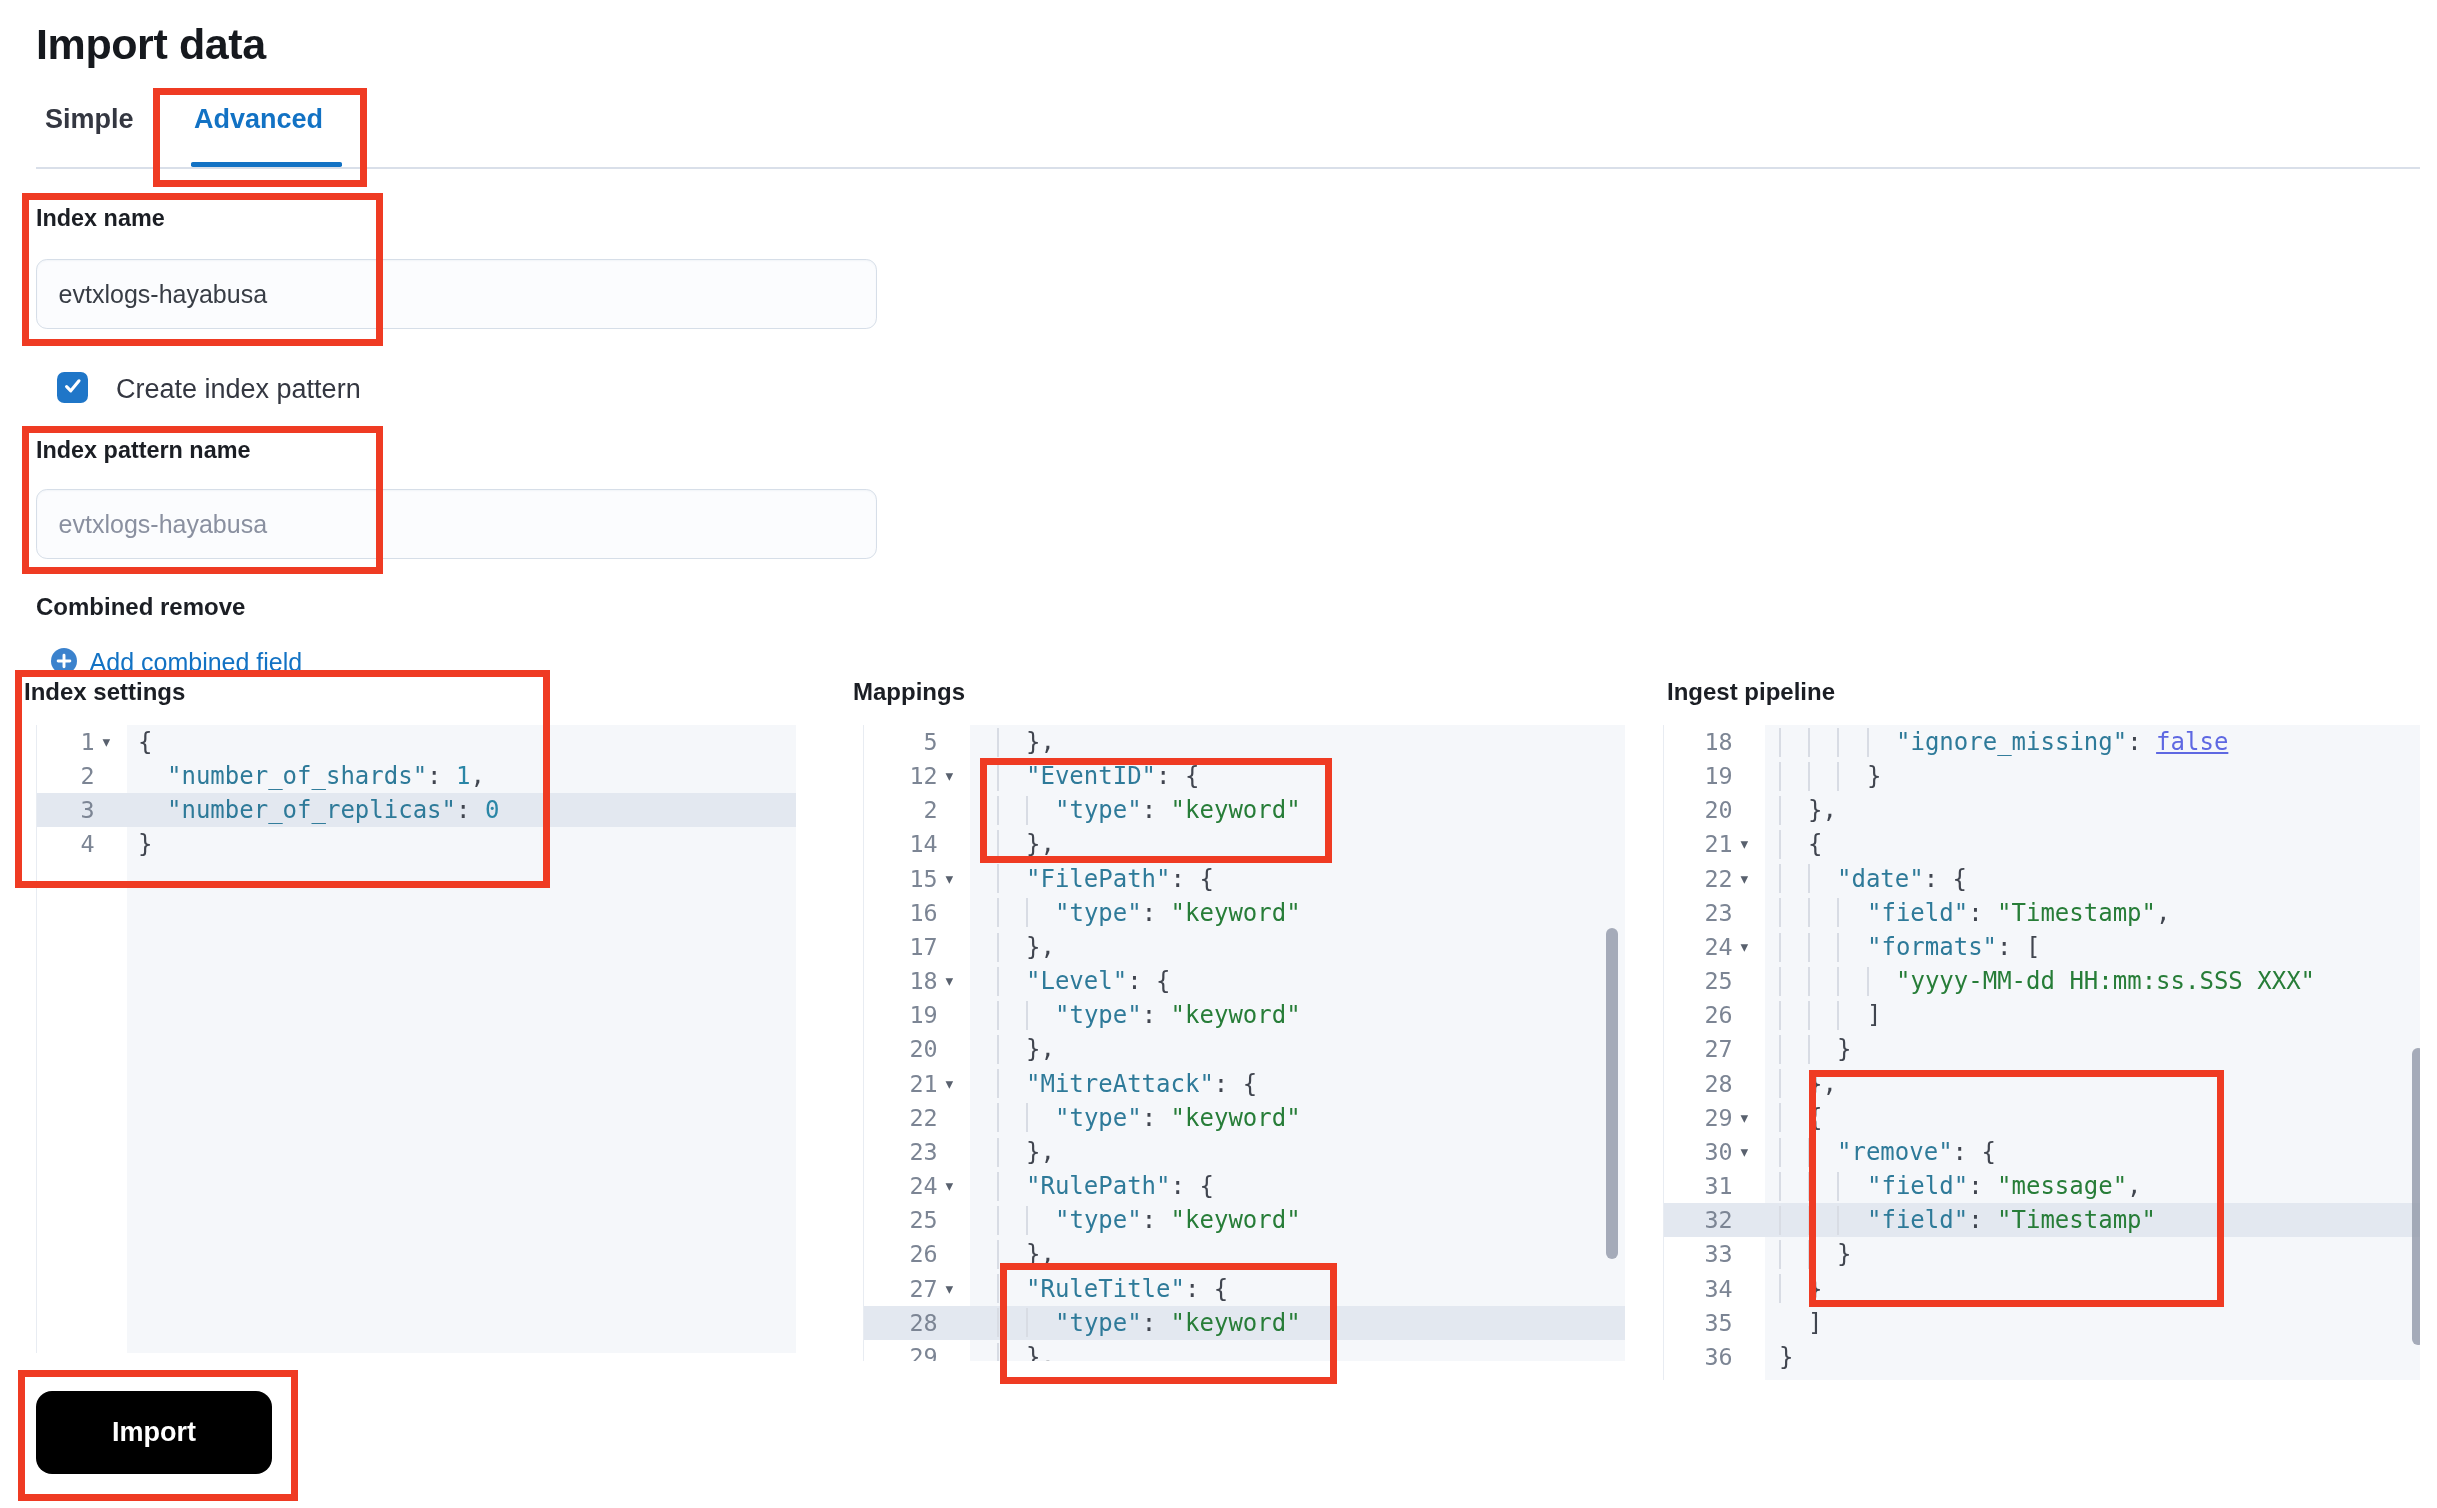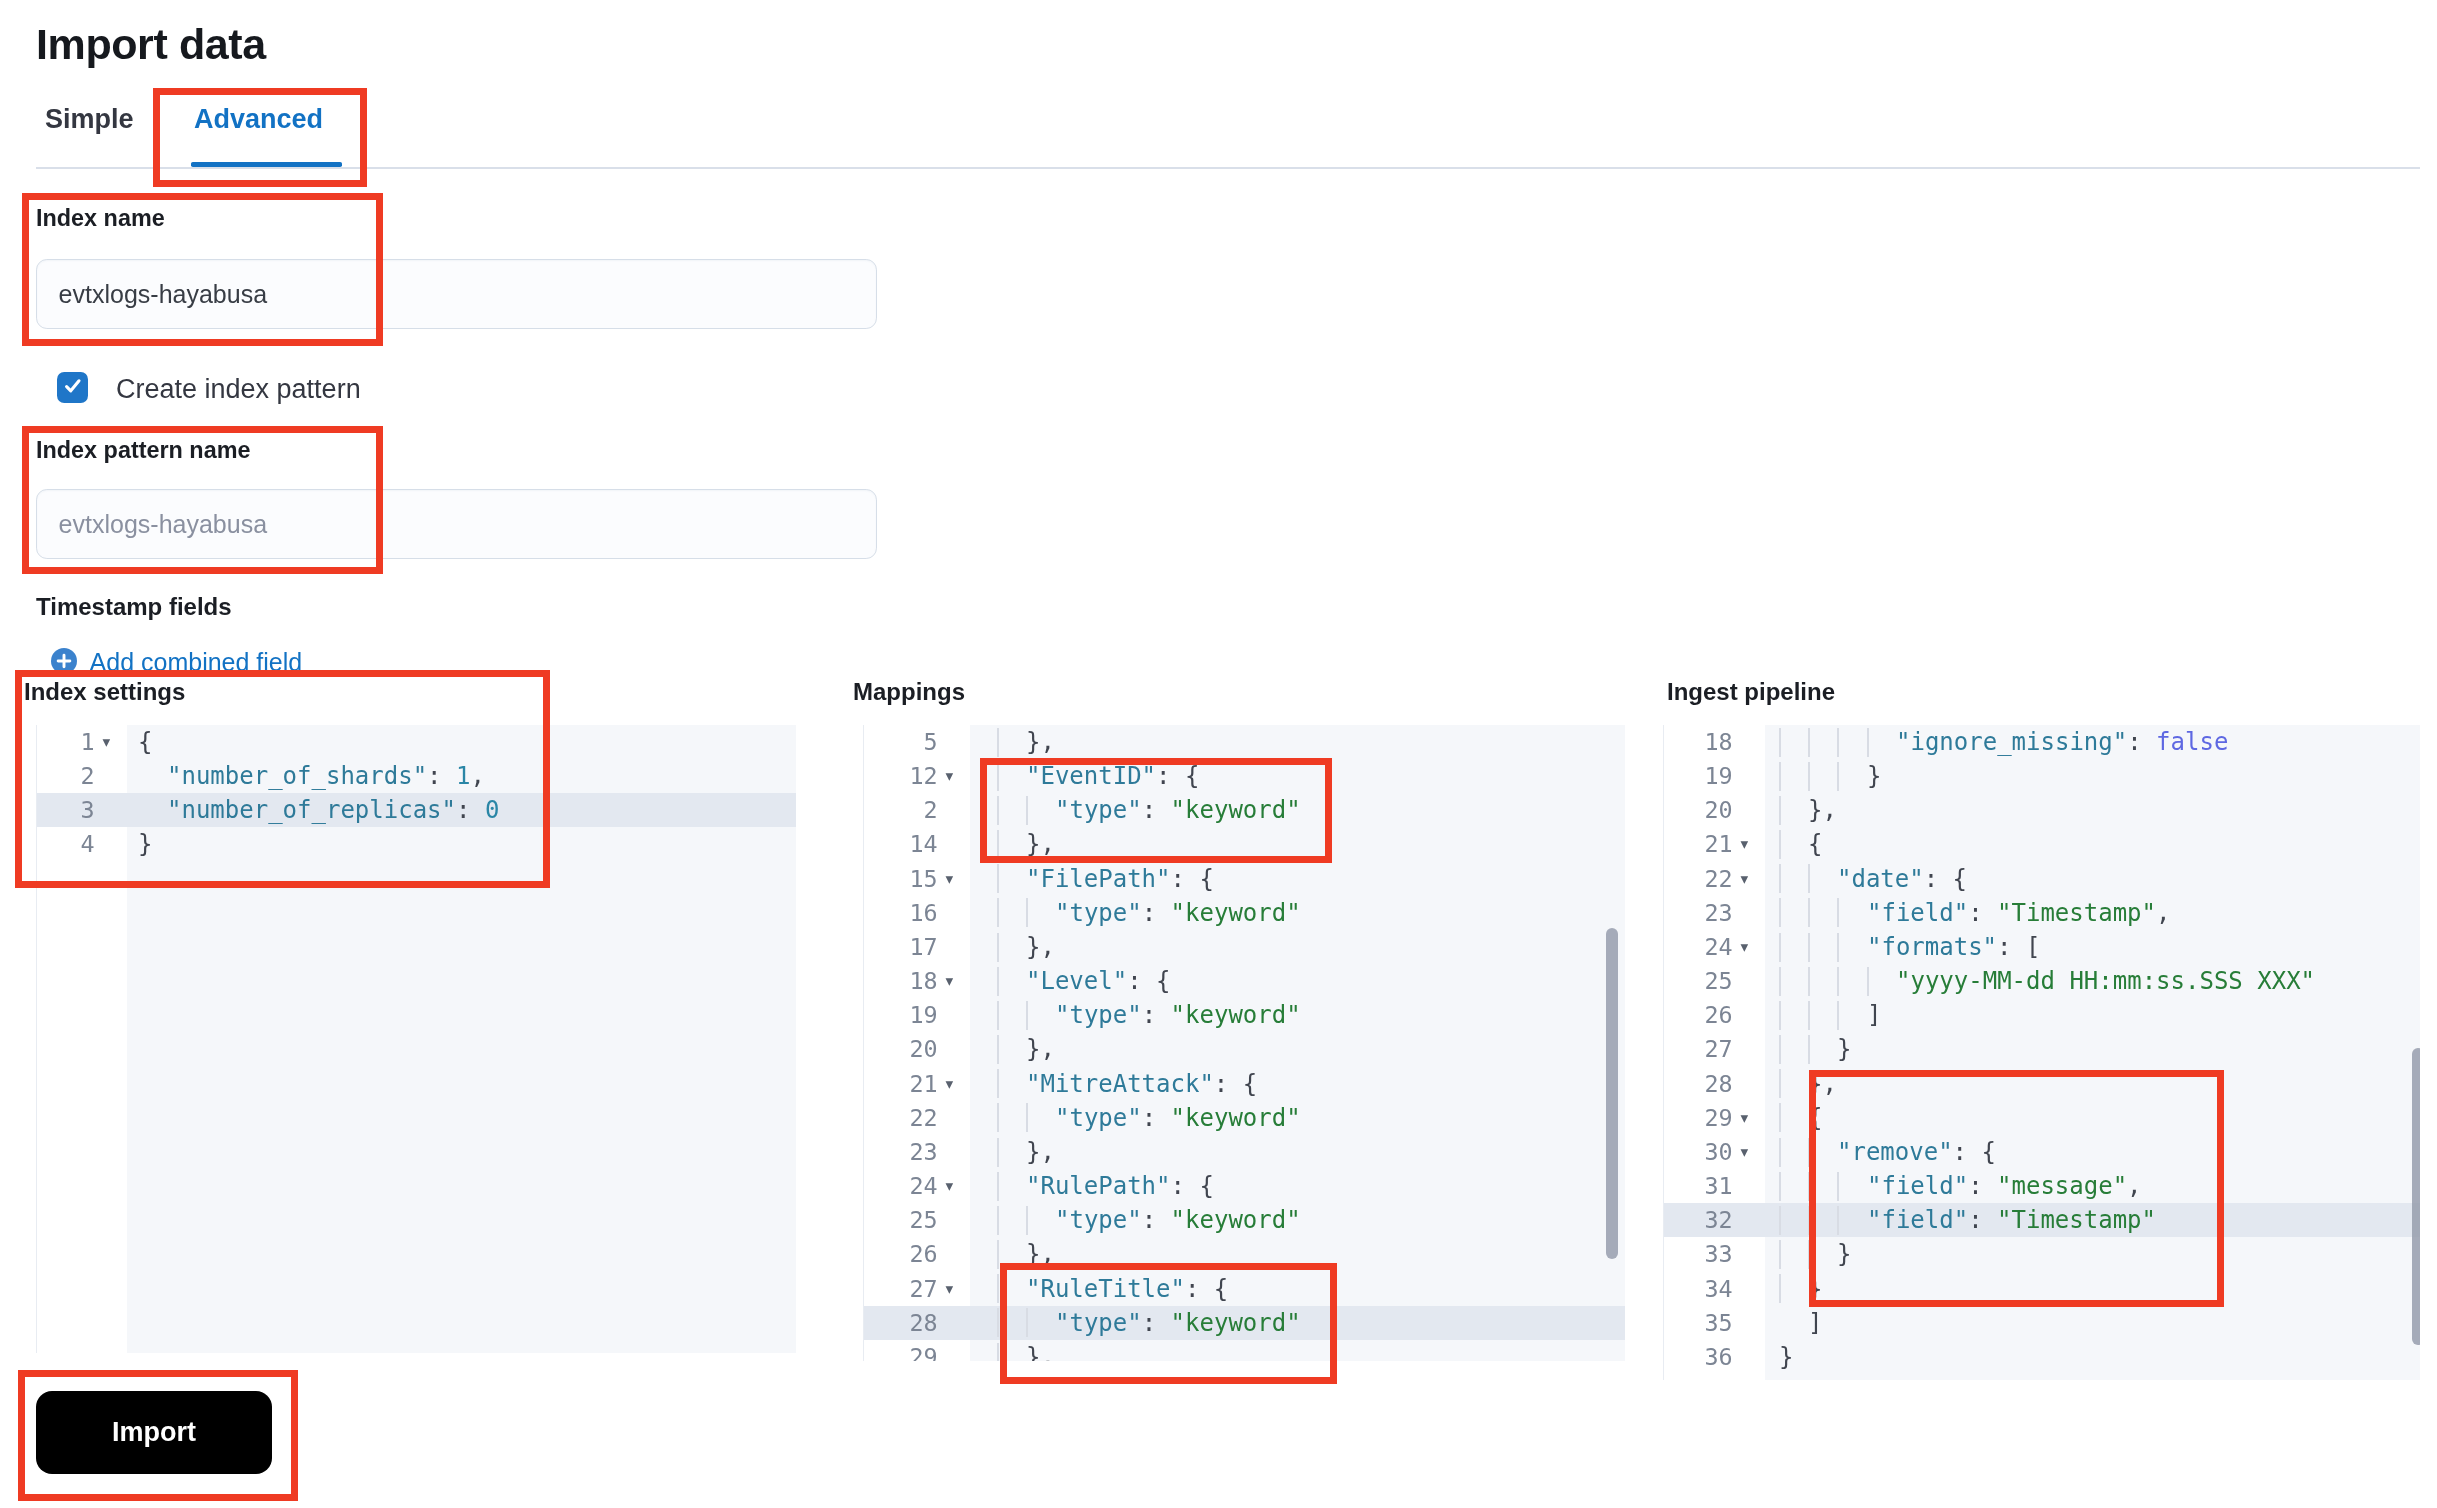--- a/index.html
+++ b/index.html
@@ -101,21 +101,21 @@
       <svg viewBox="0 0 16 16" width="21.6" height="21.6">
           <path d="M3.4 8.6l3.1 3.1 6.1-7.4" stroke="#fff" stroke-width="2.3" fill="none" stroke-linecap="round" stroke-linejoin="round"></path>
         </svg>
     </span>
   </div>
   <div class="abs" id="checkbox-label">Create index pattern</div>
 
   <div class="abs field-label" id="index-pattern-label">Index pattern name</div>
   <input class="abs text-input" id="index-pattern-input" type="text" placeholder="evtxlogs-hayabusa" style="">
 
-  <div class="abs" id="combined-heading">Timestamp fields</div>
+  <div class="abs" id="combined-heading">Combined remove</div>
   <div class="abs" id="add-combined">
     <span>
       <svg viewBox="0 0 16 16" width="26" height="26">
           <circle cx="8" cy="8" r="8" fill="#3b82cd"></circle>
           <path d="M8 4.4v7.2M4.4 8h7.2" stroke="#fff" stroke-width="1.8" stroke-linecap="round"></path>
         </svg>
     </span>
     <span id="add-combined-label">Add combined field</span>
   </div>
 
@@ -276,21 +276,21 @@
       <div class="editor" style="left: 1663px; top: 725px; width: 775px; height: 655px;">
         <div class="gutter-bg" style="width: 101px;"></div>
         <div class="gut" style="top: 0px; width: 101px;">
           <span>18</span>
           <span class="fold"></span>
         </div>
         <i class="guide" style="left: 115px; top: 2.7px; bottom: auto; height: 29px;"></i>
         <i class="guide" style="left: 144px; top: 2.7px; bottom: auto; height: 29px;"></i>
         <i class="guide" style="left: 173px; top: 2.7px; bottom: auto; height: 29px;"></i>
         <i class="guide" style="left: 203px; top: 2.7px; bottom: auto; height: 29px;"></i>
-        <div class="codeln" style="top: 0px; left: 232px;"><span style="color: rgb(46, 122, 153);">"ignore_missing"</span><span style="color: rgb(64, 69, 79);">: </span><span style="color: rgb(94, 104, 226);">false</span></div>
+        <div class="codeln" style="top: 0px; left: 232px;"><span style="color: rgb(46, 122, 153);">"ignore_missing"</span><span style="color: rgb(64, 69, 79);">: </span><span style="color: rgb(94, 104, 226); text-decoration: underline;">false</span></div>
         <div class="gut" style="top: 34px; width: 101px;">
           <span>19</span>
           <span class="fold"></span>
         </div>
         <i class="guide" style="left: 115px; top: 37px; bottom: auto; height: 29px;"></i>
         <i class="guide" style="left: 144px; top: 37px; bottom: auto; height: 29px;"></i>
         <i class="guide" style="left: 173px; top: 37px; bottom: auto; height: 29px;"></i>
         <div class="codeln" style="top: 34px; left: 203px;"><span style="color: rgb(64, 69, 79);">}</span></div>
         <div class="gut" style="top: 68px; width: 101px;">
           <span>20</span>

